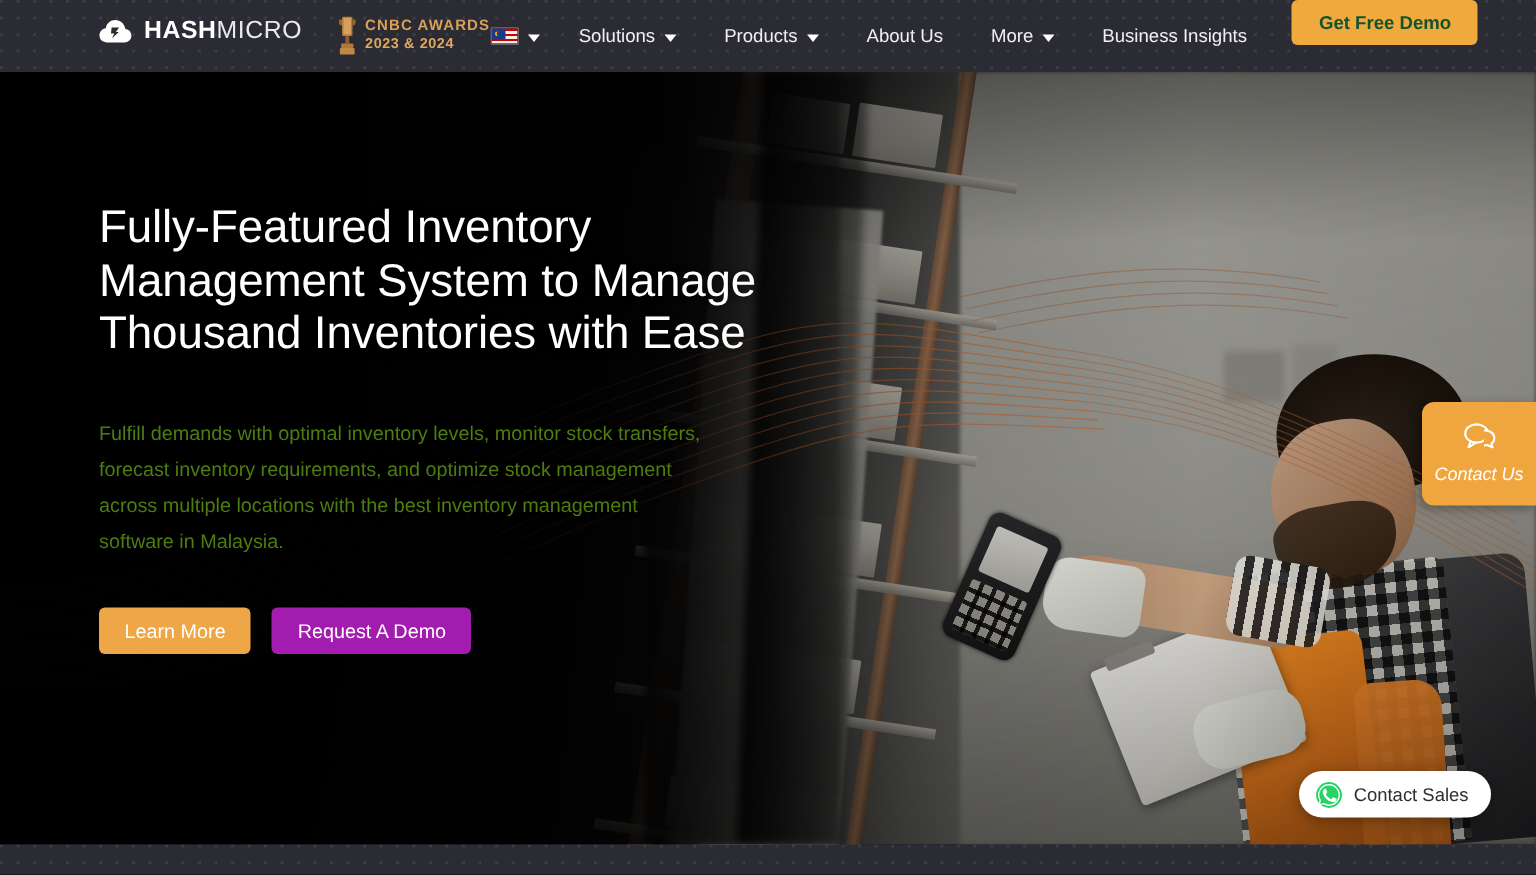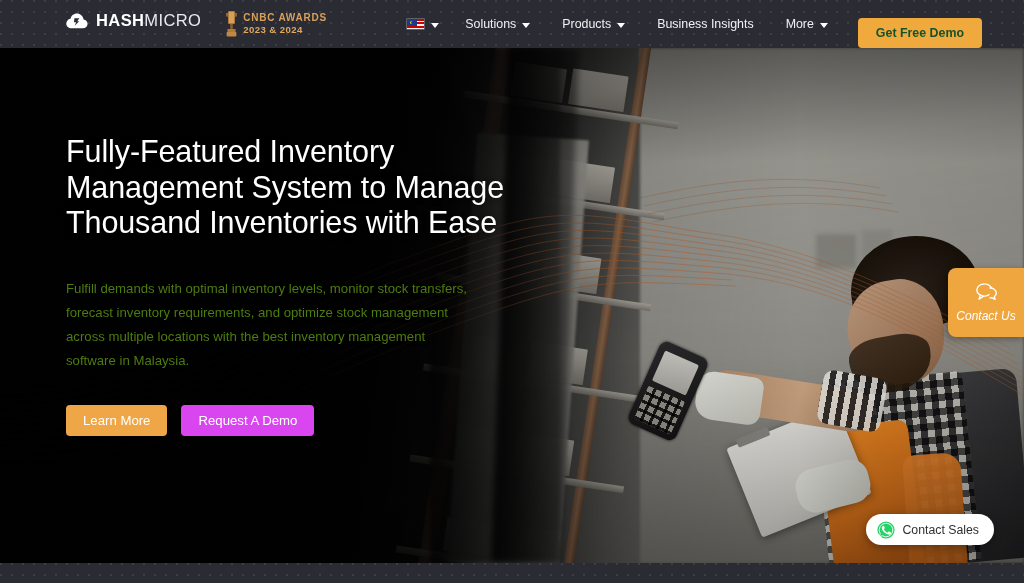--- a/index.html
+++ b/index.html
@@ -32,21 +32,21 @@
   .award { display:flex; align-items:center; gap:5px; margin-left:24px; }
   .trophy { width:13px; height:26px; flex:none; }
   .award-text { line-height:1.18; }
   .award-text div {
     font-size:10px; font-weight:bold; color:#d9a05a;
     letter-spacing:0.75px; white-space:nowrap;
   }
   .award-text div.yr { font-size:9.6px; color:#e0a85f; letter-spacing:0.4px; }
 
   
-  .nav { display:flex; align-items:flex-end; margin-left:auto; margin-right:42px; gap:0px; }
+  .nav { display:flex; align-items:flex-start; margin-left:auto; margin-right:42px; gap:0px; }
   .nav-item {
     display:flex; align-items:center; gap:6px;
     font-size:12.4px; color:#f0f0f3; white-space:nowrap;
     padding:0 16px; cursor:pointer; height:48px; line-height:48px;
   }
   .caret {
     width:0;height:0;border-left:4.5px solid transparent;border-right:4.5px solid transparent;
     border-top:5.5px solid #ffffff; display:inline-block; position:relative; top:1px;
   }
   .flag-item { padding:0 10px 0 0; }
@@ -251,21 +251,21 @@
     margin-top:36px; font-size:13.2px; line-height:24px; color:#4d7c0f; width:404px;
     text-shadow:0 1px 4px rgba(0,0,0,0.6);
   }
   .hero-btns { margin-top:32px; display:flex; gap:14px; }
   .btn {
     border:none; border-radius:4px; cursor:pointer; color:#ffffff;
     font-family:"Liberation Sans", sans-serif; font-size:13.2px;
     height:31px; line-height:31px; padding:0 17px; white-space:nowrap;
   }
   .btn-learn { background:#efa646; }
-  .btn-demo { background:#d946ef; }
+  .btn-demo { background:#a21caf; }
 
   
   .contact-tab {
     position:absolute; right:0; top:220px; width:76px; height:69px;
     background:#f0a63f; border-radius:8px 0 0 8px;
     display:flex; flex-direction:column; align-items:center; justify-content:center;
     gap:5px; cursor:pointer; z-index:30;
     box-shadow:-2px 2px 7px rgba(0,0,0,0.3);
   }
   .contact-tab .lbl {
@@ -343,28 +343,31 @@
       <div class="nav-item">
         <span>Solutions</span>
         <span class="caret"></span>
       </div>
 
       <div class="nav-item">
         <span>Products</span>
         <span class="caret"></span>
       </div>
 
-
       <div class="nav-item">
-        <span>Business Insights</span>
+        <span>About Us</span>
       </div>
 
       <div class="nav-item">
         <span>More</span>
         <span class="caret"></span>
+      </div>
+
+      <div class="nav-item">
+        <span>Business Insights</span>
       </div>
 
       <button class="demo-btn">Get Free Demo</button>
     </div>
   </div>
 
   <div class="hero">
 
     <div class="photo">
       <div class="bg-base"></div>

